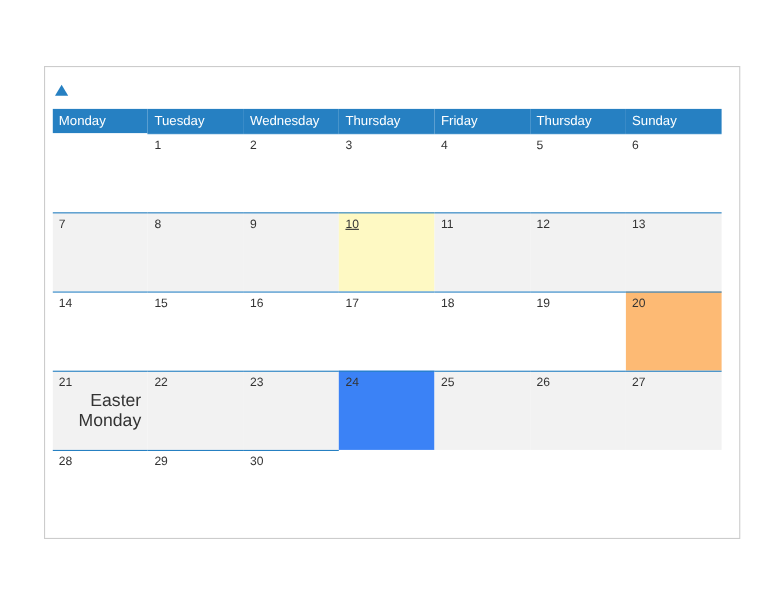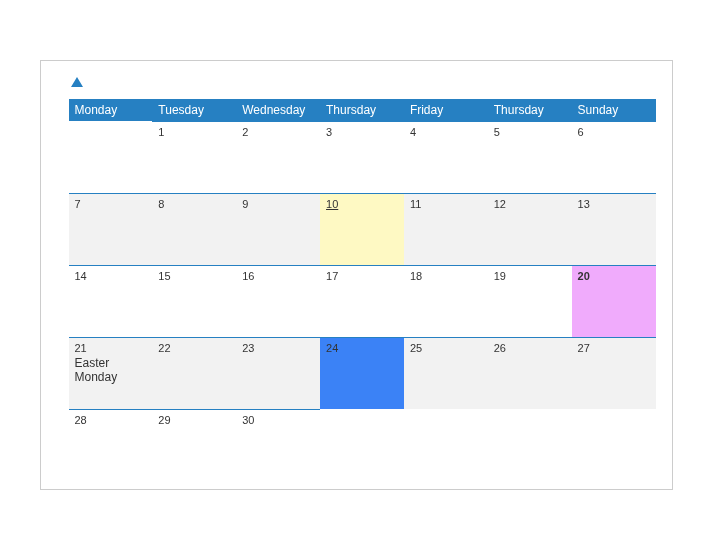--- a/index.html
+++ b/index.html
@@ -9,21 +9,21 @@
       width: 712px;
       height: 550px;
       display: flex;
       align-items: center;
       justify-content: center;
     }
     .calendar-container {
       width: 633px;
       background: #fff;
       border: 1px solid #ccc;
-      padding: 16px 16px 8px 28px;
+      padding: 16px 16px 8px 7px;
     }
     .header {
       display: flex;
       align-items: center;
       justify-content: space-between;
       margin-bottom: 12px;
     }
     .logo {
       display: flex;
       flex-direction: column;
@@ -91,24 +91,25 @@
     }
     .calendar-grid tr:nth-child(even) td {
       background: #f2f2f2;
     }
     .day-number {
       font-size: 11px;
       color: #333;
       display: block;
     }
     .day-event {
-      font-size: 12px;
+      font-size: 16px;
       color: #333;
       display: block;
       margin-top: 2px;
+      text-align: right;
     }
   </style>
 </head>
 <body>
 
 <div class="calendar-container">
   <div class="header">
     <div class="logo">
       <div class="logo-top-row">
         <span class="logo-general"></span>
@@ -189,21 +190,21 @@
           </td>
           <td style="background: rgb(255, 255, 255); margin-left: 36px;">
             <span class="day-number">17</span>
           </td>
           <td style="background: rgb(255, 255, 255);">
             <span class="day-number">18</span>
           </td>
           <td style="background: rgb(255, 255, 255);">
             <span class="day-number">19</span>
           </td>
-          <td style="background: #f0abfc; font-weight: bold;">
+          <td style="background: #fdba74;">
             <span class="day-number">20</span>
           </td>
         </tr>
         <tr>
           <td style="background: rgb(242, 242, 242);">
             <span class="day-number">21</span>
             <span class="day-event">Easter Monday</span>
           </td>
           <td style="background: rgb(242, 242, 242);">
             <span class="day-number">22</span>

